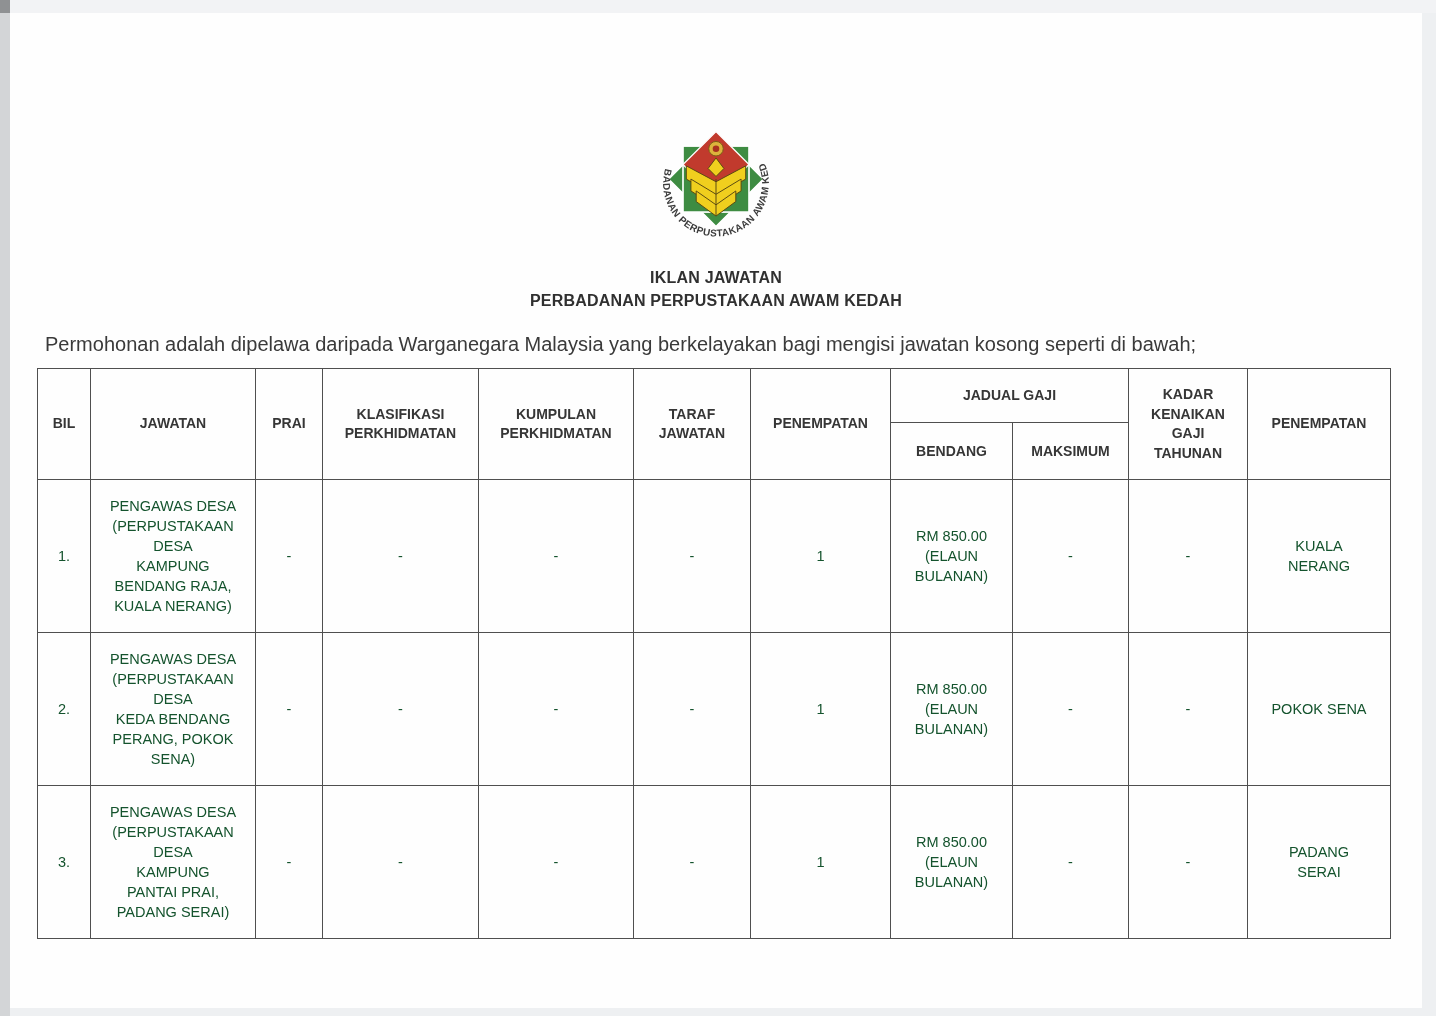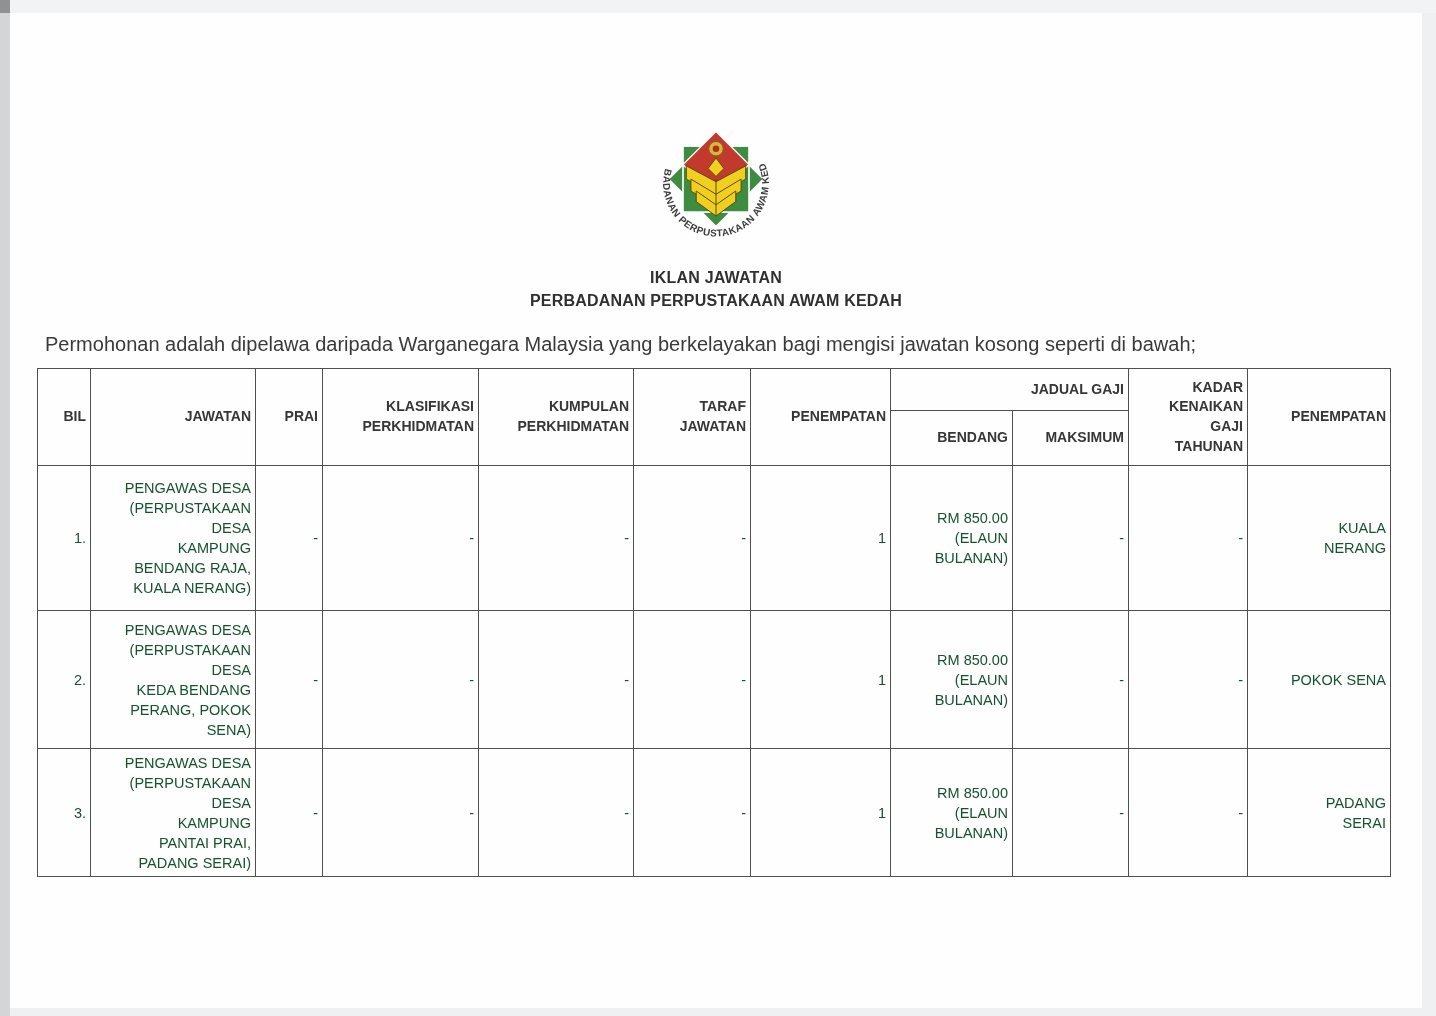--- a/index.html
+++ b/index.html
@@ -30,23 +30,23 @@
   .intro {
     position:absolute; top:320px; left:27px; width:1360px;
     font-size:20px; color:#3a3a3a;margin-left:8px;
   }
   table.vacancy {
     position:absolute; top:355px; left:27px; width:1353px;
     border-collapse:collapse; table-layout:fixed;
   }
   table.vacancy th, table.vacancy td {
     border:1.5px solid #4f4f4f;
-    text-align:right; vertical-align:middle;
+    text-align:center; vertical-align:middle;
     white-space:pre-line;
-    padding:2px 4px;
+    padding:16px 4px;
     overflow:hidden;
   }
   table.vacancy th { font-size:14px; font-weight:bold; color:#363636; line-height:1.4; }
   table.vacancy td { font-size:14.5px; color:#14532d; line-height:1.38; }
   tr.h1 { height:42px; }
   tr.h2 { height:55px; }
   tr.r1 { height:145px; }
   tr.r2 { height:138px; }
   tr.r3 { height:128px; }
 </style>

